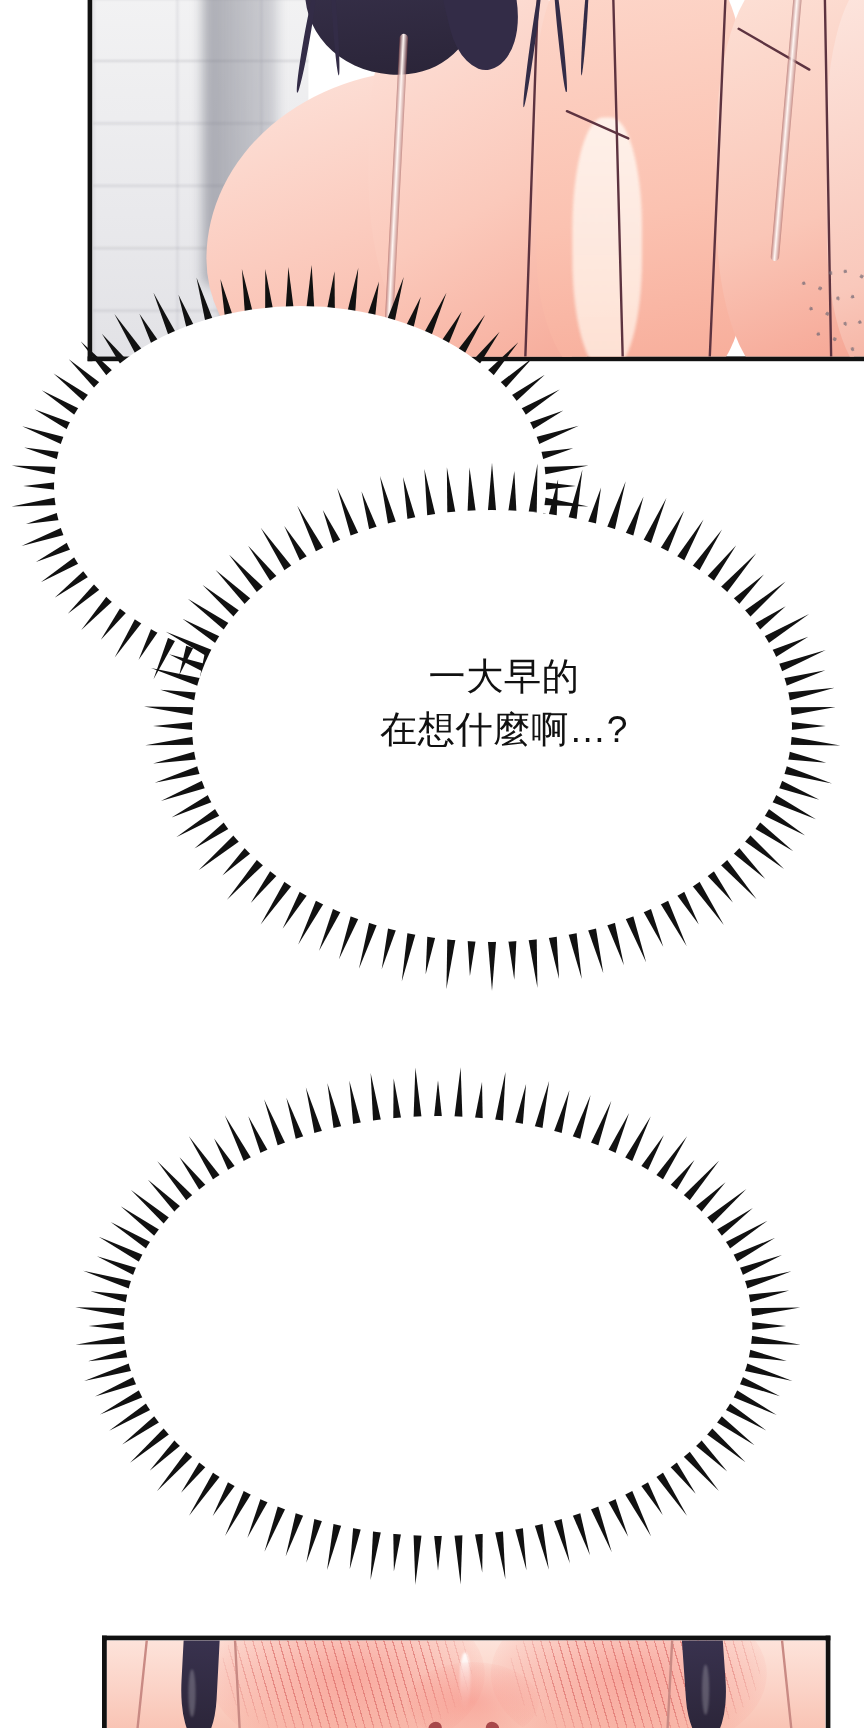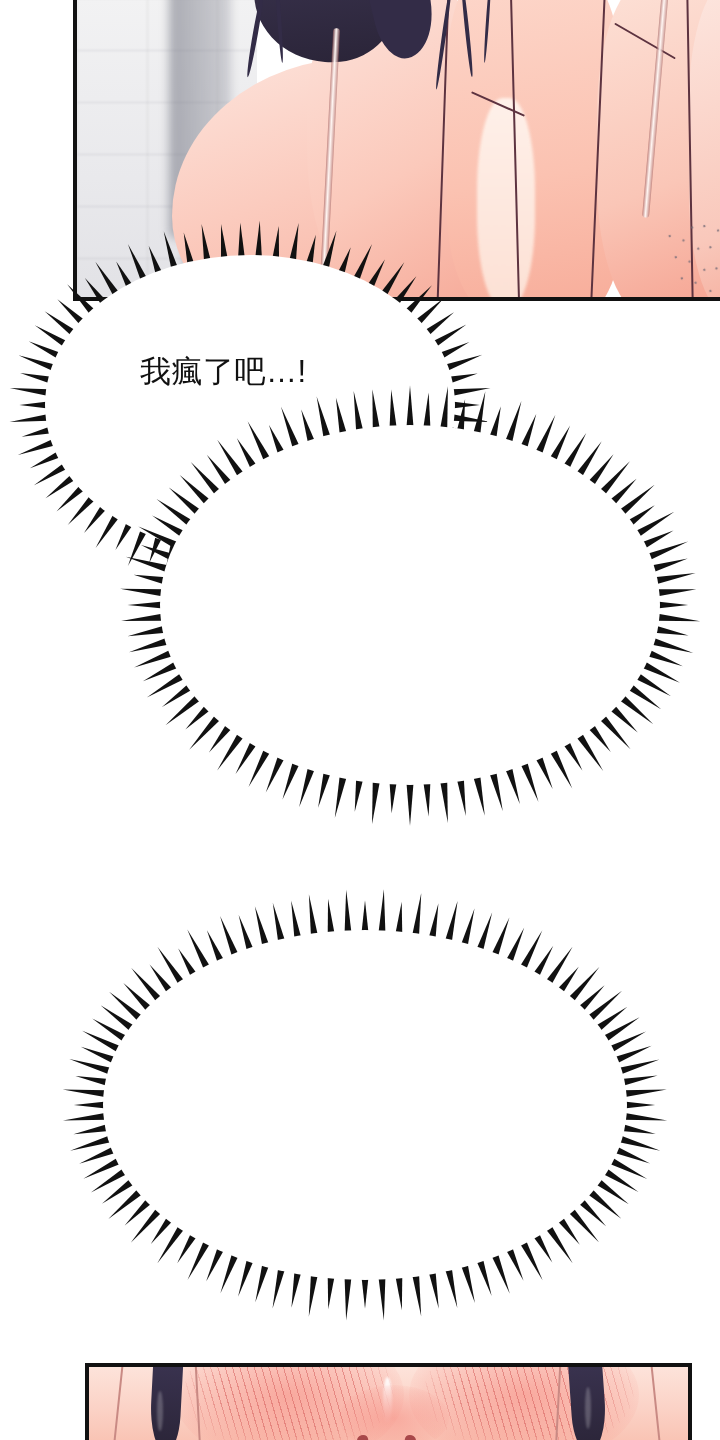--- a/index.html
+++ b/index.html
@@ -330,21 +330,20 @@
           <path d="M 428.41 111.01 L 453.99 87.21 L 424.29 105.61 Z"></path>
           <path d="M 435.86 122.34 L 466.37 99.49 L 432.28 116.56 Z"></path>
           <path d="M 441.94 134.09 L 469.43 117.04 L 438.98 127.97 Z"></path>
           <path d="M 446.62 146.16 L 482.30 129.86 L 444.34 139.76 Z"></path>
           <path d="M 449.87 158.47 L 477.61 148.47 L 448.32 151.85 Z"></path>
           <path d="M 451.67 170.91 L 490.45 162.98 L 450.88 164.16 Z"></path>
         </g>
       <ellipse cx="250" cy="180" rx="205" ry="150" fill="#ffffff"></ellipse>
     </svg>
   </div>
-  <div class="bubble-text" id="bubble1-text">我瘋了吧…!</div>
 
   <div class="bubble" id="bubble2" style="left:110px; top:390px;">
     <svg width="600" height="430" viewBox="0 0 600 430" aria-hidden="true">
       <g id="spikes-2" fill="#111111">
           <path d="M 547.00 218.60 L 578.16 215.00 L 547.00 211.40 Z"></path>
           <path d="M 546.08 230.66 L 590.20 231.24 L 546.76 223.50 Z"></path>
           <path d="M 544.02 242.64 L 578.55 245.56 L 545.37 235.57 Z"></path>
           <path d="M 540.84 254.47 L 583.26 262.97 L 542.83 247.55 Z"></path>
           <path d="M 536.54 266.11 L 572.83 276.37 L 539.15 259.40 Z"></path>
           <path d="M 531.14 277.50 L 569.93 292.63 L 534.33 271.05 Z"></path>
@@ -431,20 +430,22 @@
           <path d="M 528.41 147.57 L 564.22 121.76 L 524.69 141.40 Z"></path>
           <path d="M 534.33 158.95 L 563.49 140.55 L 531.14 152.50 Z"></path>
           <path d="M 539.15 170.60 L 578.09 151.58 L 536.54 163.89 Z"></path>
           <path d="M 542.83 182.45 L 577.76 168.62 L 540.84 175.53 Z"></path>
           <path d="M 545.37 194.43 L 585.54 183.10 L 544.02 187.36 Z"></path>
           <path d="M 546.76 206.50 L 586.32 199.13 L 546.08 199.34 Z"></path>
         </g>
       <ellipse cx="300" cy="215" rx="250" ry="180" fill="#ffffff"></ellipse>
     </svg>
   </div>
+  <div class="bubble-text" id="bubble2-text">一大早的
+在想什麼啊…?</div>
 
   <div class="bubble" id="bubble3" style="left:55px; top:895px;">
     <svg width="620" height="420" viewBox="0 0 620 420" aria-hidden="true">
       <g id="spikes-3" fill="#111111">
           <path d="M 569.00 213.50 L 600.16 210.00 L 569.00 206.50 Z"></path>
           <path d="M 568.10 224.73 L 612.21 225.54 L 568.79 217.77 Z"></path>
           <path d="M 566.11 235.88 L 600.60 239.11 L 567.46 229.02 Z"></path>
           <path d="M 563.02 246.91 L 605.35 255.86 L 565.02 240.20 Z"></path>
           <path d="M 558.87 257.77 L 595.02 268.50 L 561.48 251.27 Z"></path>
           <path d="M 553.67 268.41 L 592.23 284.08 L 556.84 262.17 Z"></path>

